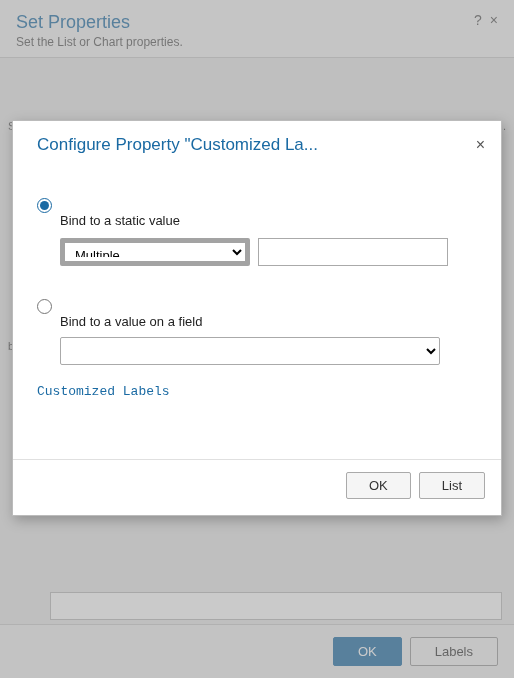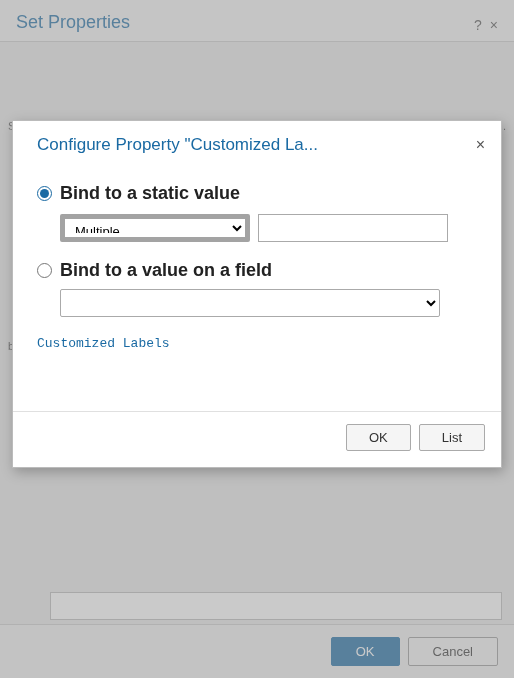--- a/index.html
+++ b/index.html
@@ -21,21 +21,21 @@
       height: 678px;
       background: #e8e8e8;
     }
 
     .bg-panel-header {
       background: #f5f5f5;
       border-bottom: 1px solid #ccc;
       padding: 12px 16px 8px 16px;
       display: flex;
       justify-content: space-between;
-      align-items: flex-end;
+      align-items: flex-start;
     }
 
     .bg-panel-title {
       color: #1a6aa3;
       font-size: 18px;
       font-weight: 400;
     }
 
     .bg-panel-subtitle {
       color: #555;
@@ -141,23 +141,24 @@
     }
 
     .option-row input[type="radio"] {
       margin-right: 8px;
       accent-color: #1a6aa3;
       width: 15px;
       height: 15px;
     }
 
     .option-label {
-      font-size: 18px;
+      font-size: 13px;
       color: #222;
-      font-weight: 700;
+      font-weight: 400;
+      margin-top: 30px;
     }
 
     
     .controls-row {
       display: flex;
       align-items: center;
       gap: 8px;
       margin-left: 23px;
       margin-bottom: 18px;
     }
@@ -274,36 +275,37 @@
       background: white;
     }
   </style>
 </head>
 <body>
 
 <div class="bg-panel">
   <div class="bg-panel-header">
     <div>
       <div class="bg-panel-title">Set Properties</div>
+      <div class="bg-panel-subtitle">Set the List or Chart properties.</div>
     </div>
     <div class="bg-panel-actions">
       <span>?</span>
       <span>×</span>
     </div>
   </div>
 
   <span class="bg-sidebar-label">Spa...</span>
   <span class="bg-right-label">Ass...</span>
   <span class="bg-sidebar-label2">ber...</span>
 
   <div class="bg-input-bar"></div>
 
   <div class="bg-bottom-bar">
     <button class="bg-btn bg-btn-ok">OK</button>
-    <button class="bg-btn bg-btn-cancel">Cancel</button>
+    <button class="bg-btn bg-btn-cancel">Labels</button>
   </div>
 </div>
 
 <div class="overlay"></div>
 
 <div class="modal">
   <div class="modal-header">
     <div class="modal-title">Configure Property "Customized La...</div>
     <span class="modal-close">×</span>
   </div>

